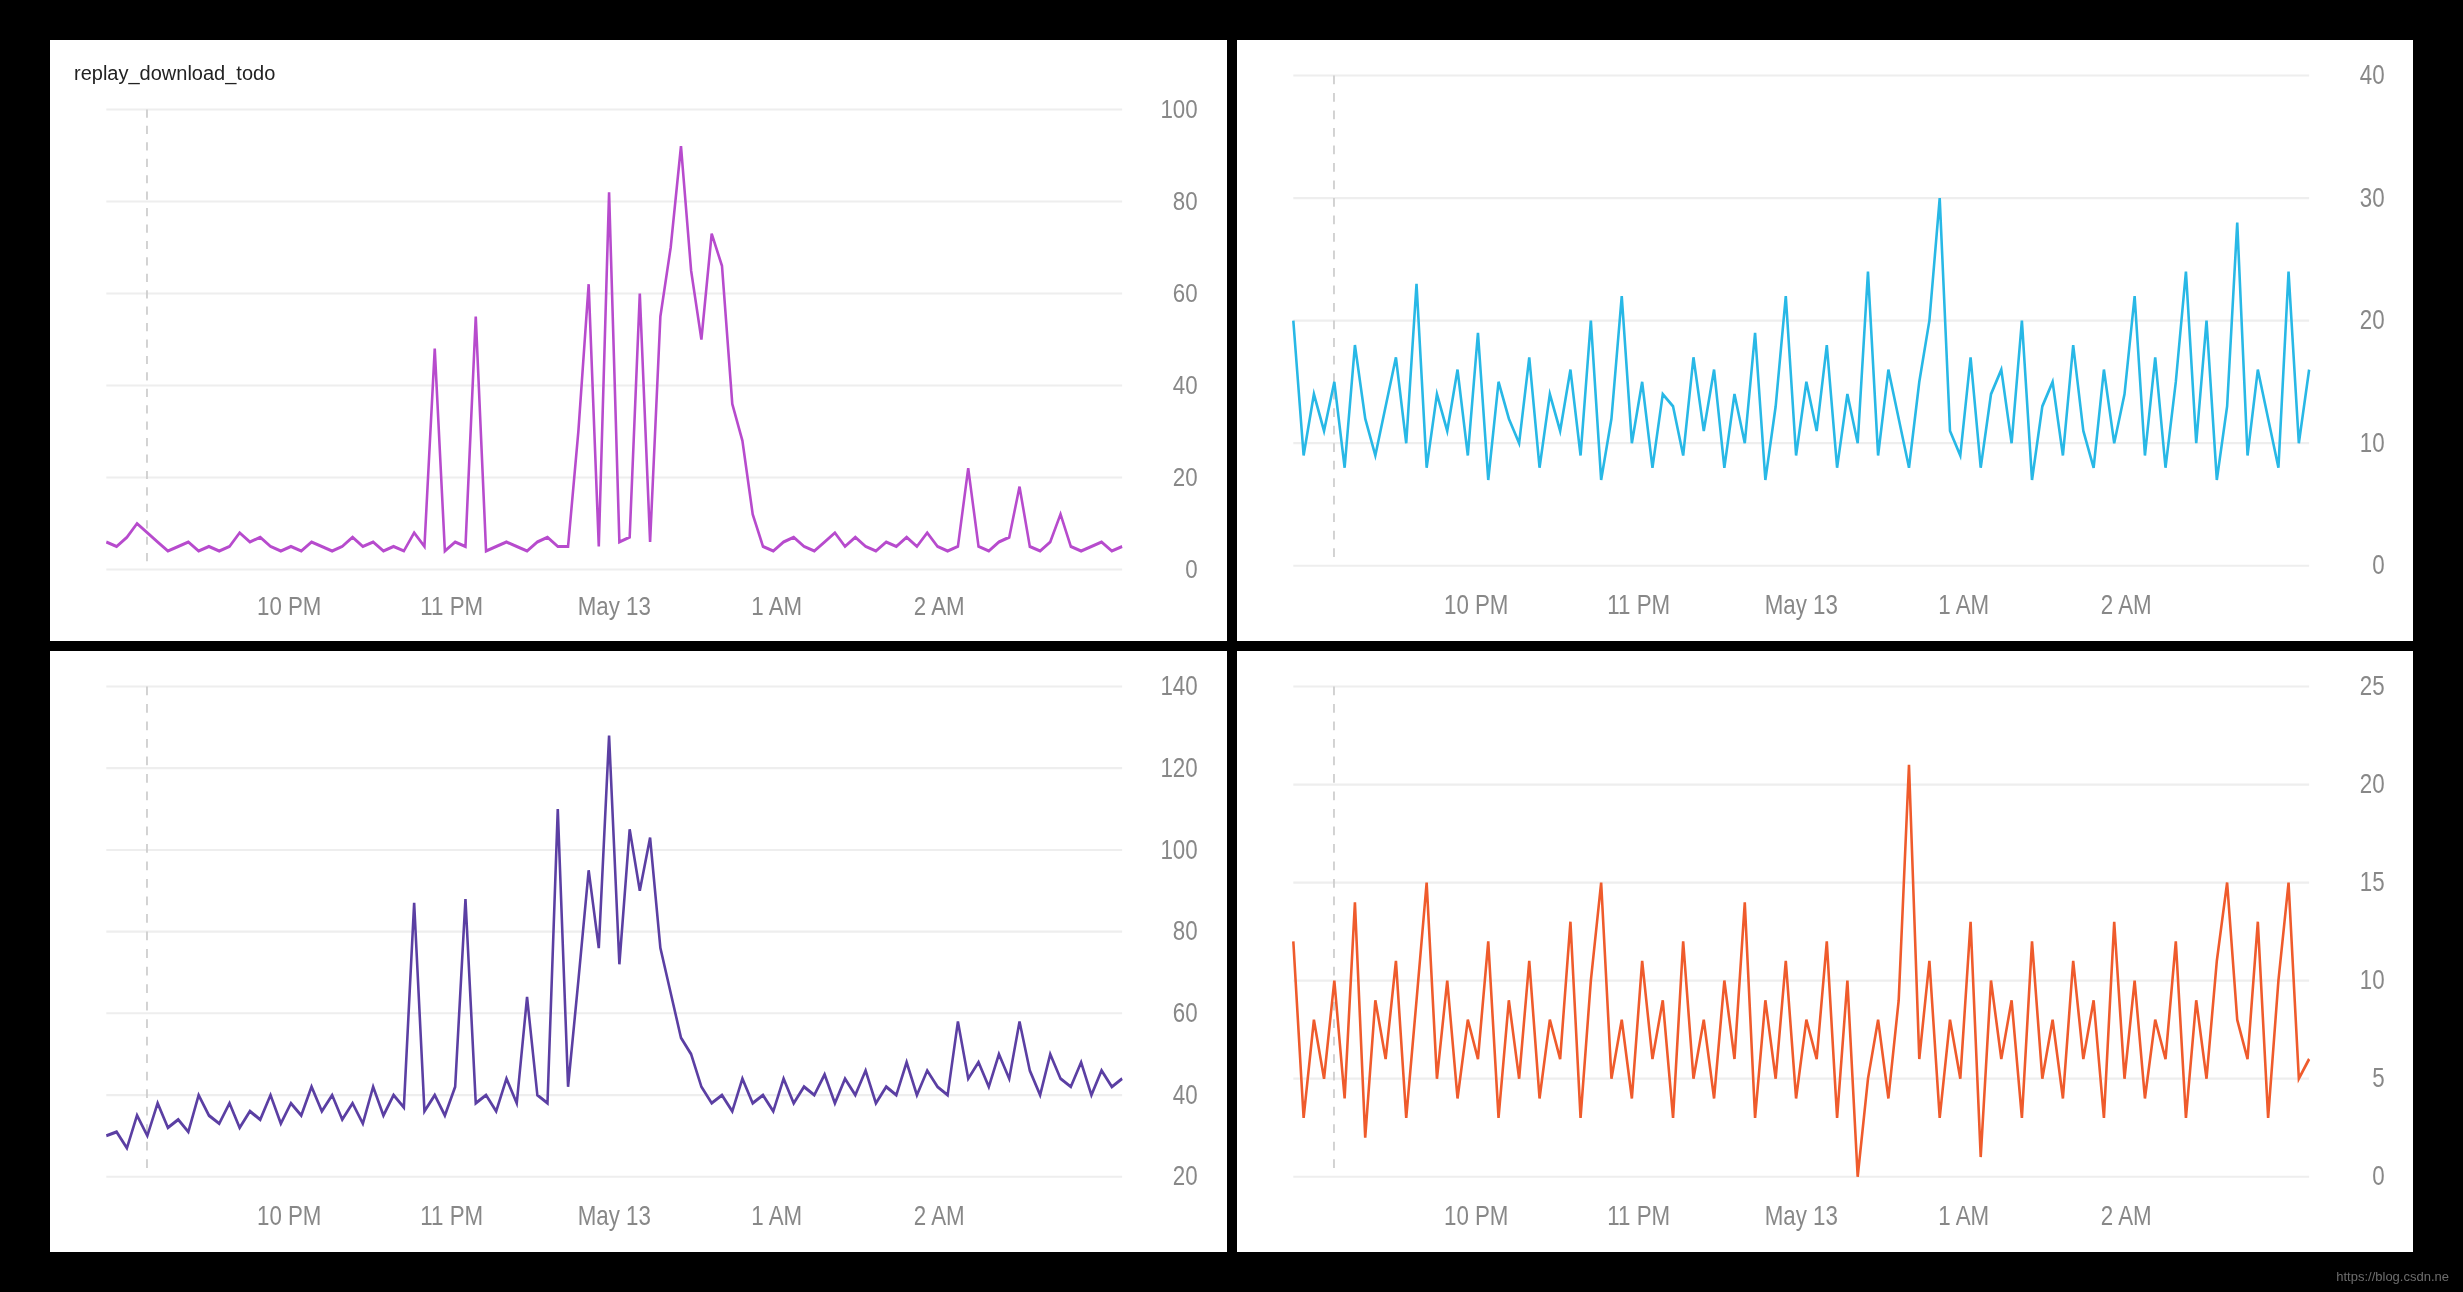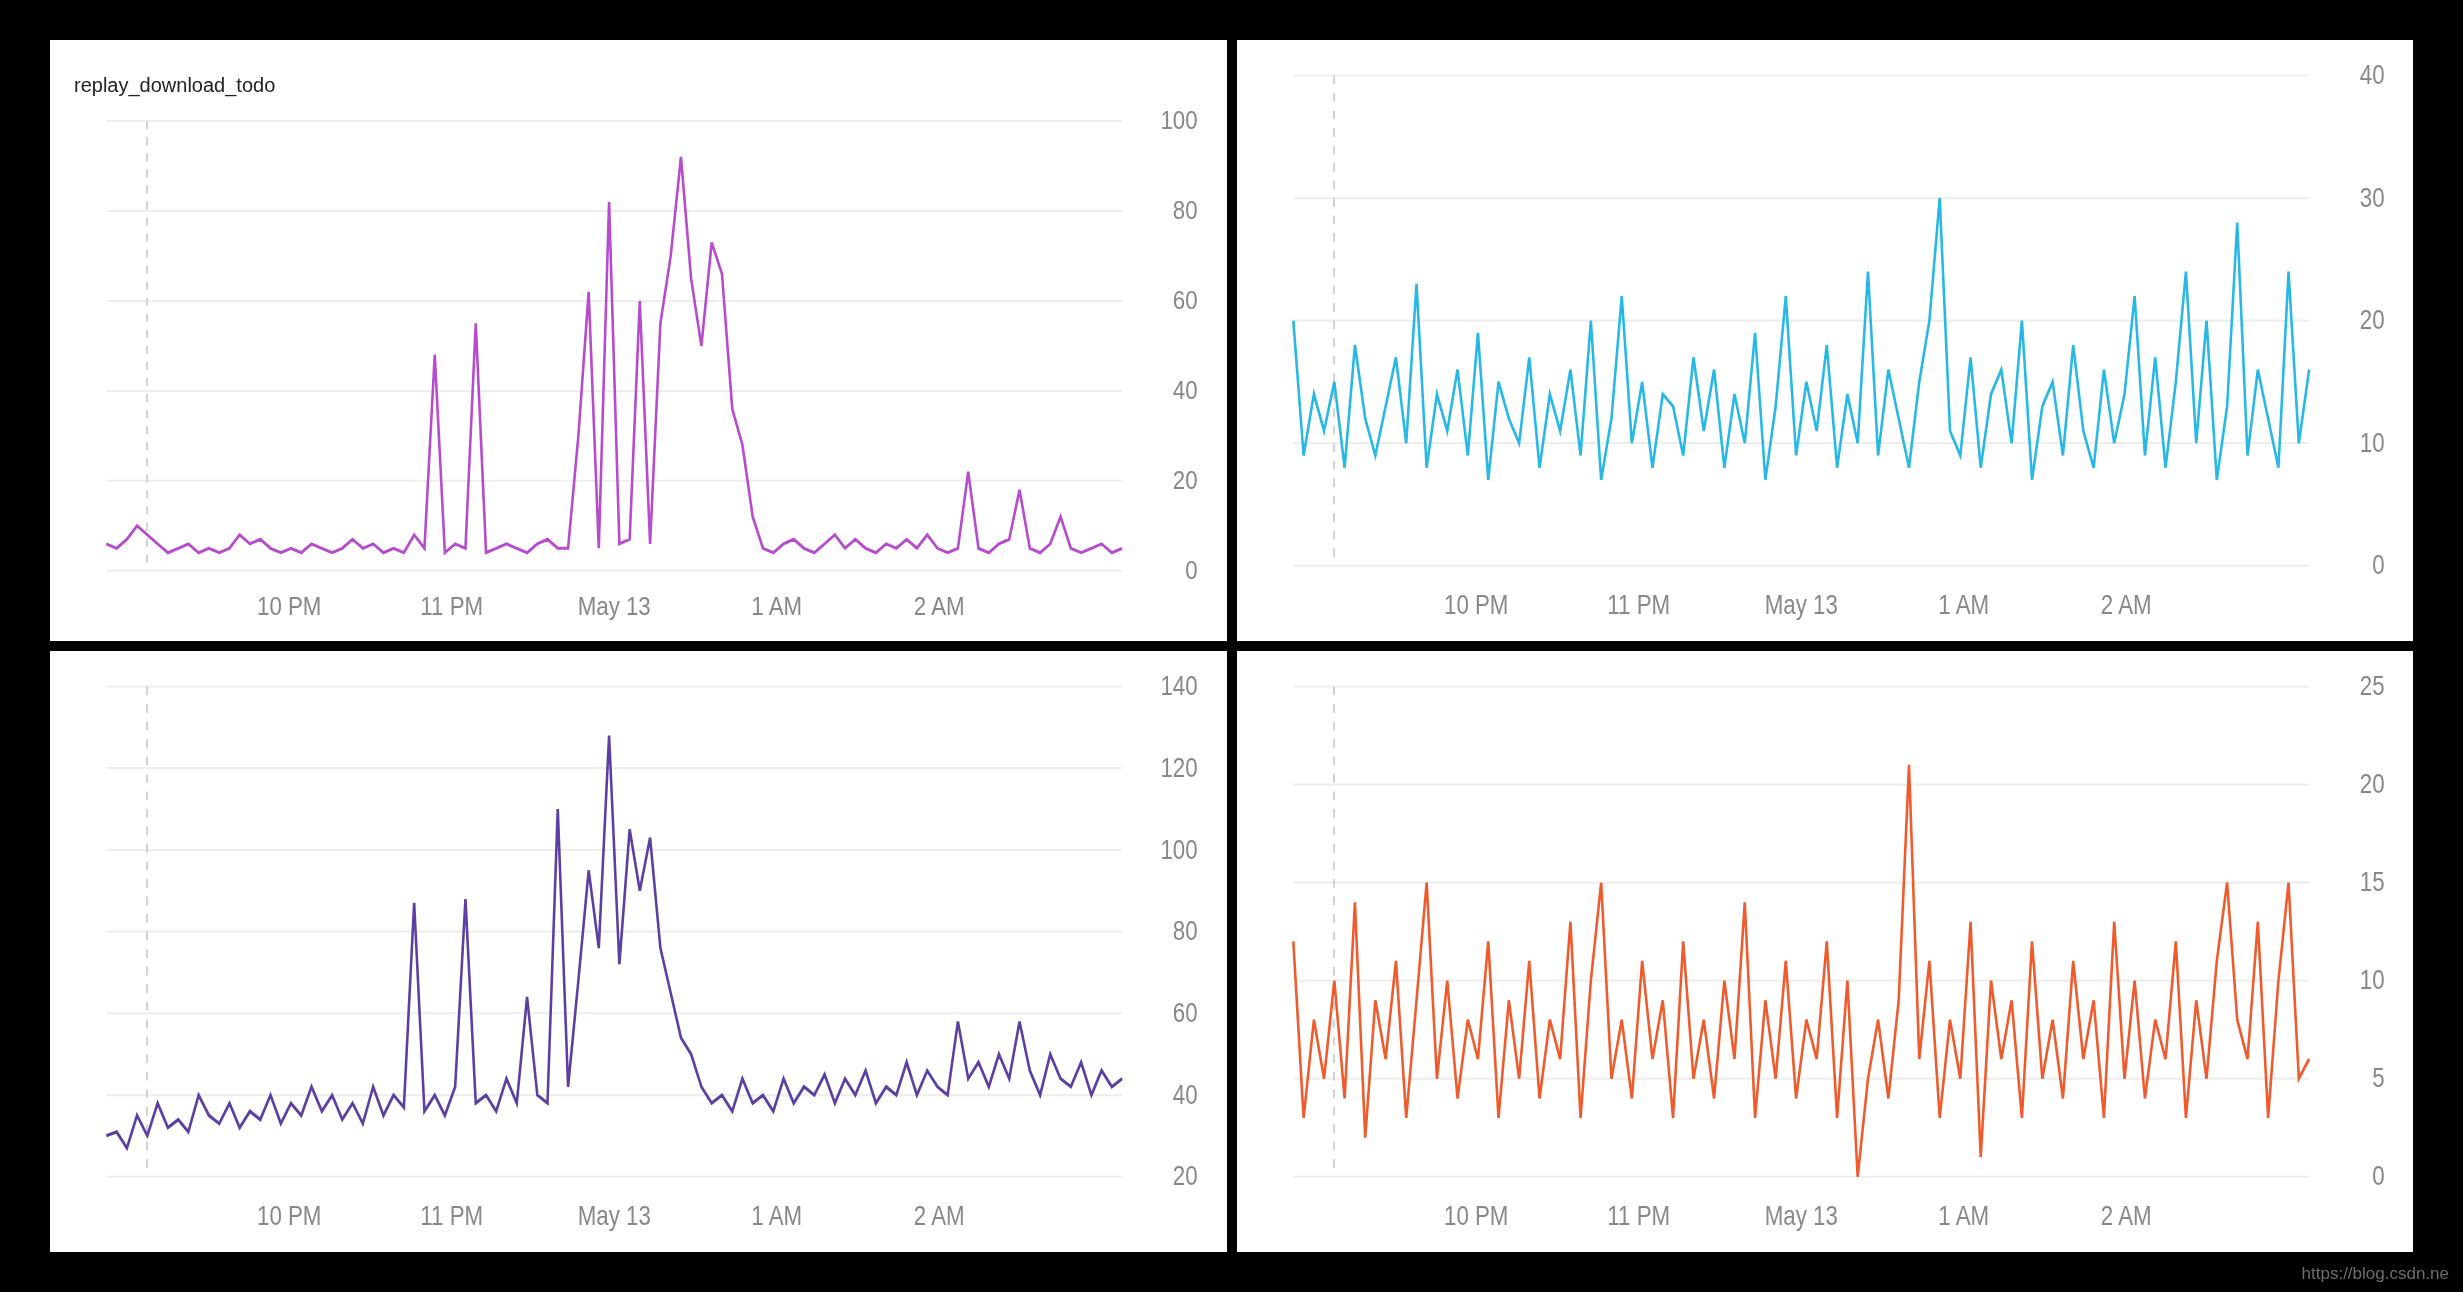--- a/index.html
+++ b/index.html
@@ -24,21 +24,21 @@
     background: #fff;
     padding: 18px 22px 14px 22px;
     display: flex;
     flex-direction: column;
     box-sizing: border-box;
   }
   .panel-title {
     font-size: 20px;
     color: #222;
     font-weight: 500;
-    margin: 16px 0 8px 2px;
+    margin: 4px 0 8px 2px;
   }
   .chart-wrap {
     flex: 1;
     position: relative;
   }
   .chart-svg {
     width: 100%;
     height: 100%;
     display: block;
   }
@@ -58,21 +58,21 @@
   }
   .data-line {
     fill: none;
     stroke-width: 1.5;
   }
   #watermark {
     position: fixed;
     right: 14px;
     bottom: 8px;
     color: #888;
-    font-size: 17px;
+    font-size: 13px;
     font-family: sans-serif;
     opacity: 0.8;
   }
 </style>
 </head>
 <body>
 
 <div id="dashboard">
     <div class="panel">
     <div class="panel-title">replay_download_todo</div>

